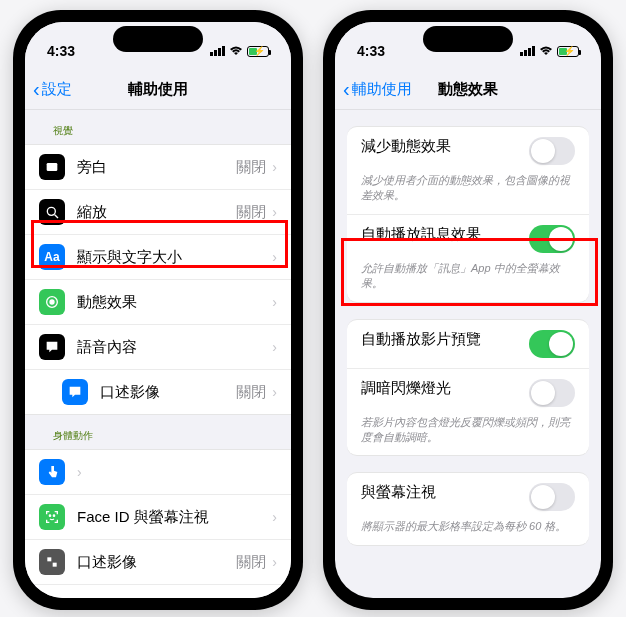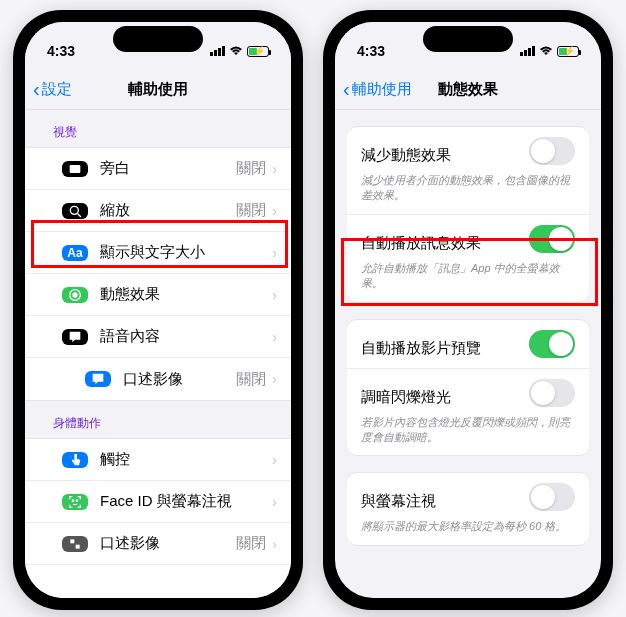--- a/index.html
+++ b/index.html
@@ -113,22 +113,22 @@
       transform: translateX(-50%);
       font-size: 15px;
       font-weight: 600;
     }
     .content {
       overflow-y: auto;
       height: calc(100% - 88px);
       padding-bottom: 20px;
     }
     .section-header {
-      font-size: 12px;
-      color: #6d28d9;
+      font-size: 10px;
+      color: #4d7c0f;
       padding: 14px 19px 6px 28px;
     }
     .row-group {
       background: #fff;
       border-top: 0.5px solid rgba(0,0,0,0.1);
       border-bottom: 0.5px solid rgba(0,0,0,0.1);
       margin: 0 12px;
       border-radius: 10px;
       overflow: hidden;
     }
@@ -140,30 +140,29 @@
       display: flex;
       align-items: center;
       padding: 9px 14px;
       border-bottom: 0.5px solid rgba(0,0,0,0.08);
       min-height: 42px;
       cursor: pointer;
     }
     .row:last-child { border-bottom: none; padding-left: 37px; }
     .row-icon {
       width: 26px;
-      height: 16px;
+      height: 26px;
       border-radius: 6px;
       margin-right: 12px;
       display: flex;
       align-items: center;
       justify-content: center;
       color: #fff;
       font-size: 14px;
       flex-shrink: 0;
-      margin-left: 23px;
     }
     .row-label {
       flex: 1;
       font-size: 15px;
       color: #000;
     }
     .row-status {
       font-size: 15px;
       color: #8e8e93;
       margin-right: 6px;
@@ -174,21 +173,21 @@
     }
     .toggle-row {
       display: flex;
       flex-direction: column;
       padding: 10px 14px;
       border-bottom: 0.5px solid rgba(0,0,0,0.08);
     }
     .toggle-row:last-child { border-bottom: none; }
     .toggle-line {
       display: flex;
-      align-items: flex-end;
+      align-items: flex-start;
       justify-content: space-between;
     }
     .toggle-label {
       font-size: 15px;
       color: #000;
     }
     .toggle-desc {
       font-size: 11px;
       color: #8e8e93;
       margin-top: 8px;
@@ -322,21 +321,20 @@
       </div>
 
       <div class="section-header">身體動作</div>
       <div class="row-group flat">
         <div class="row">
           <div class="row-icon" style="background:#007aff">
               <svg class="icon-svg" viewBox="0 0 24 24" fill="#fff">
                 <path d="M11 3v10l-2-2-2 2 5 7h6l2-8-5-2V3z"></path>
               </svg>
             </div>
-          <div class="row-label">觸控</div>
           <div class="row-chevron">›</div>
         </div>
         <div class="row">
           <div class="row-icon" style="background:#34c759">
               <svg class="icon-svg" viewBox="0 0 24 24" fill="none" stroke="#fff" stroke-width="2">
                 <path d="M4 8V4h4M16 4h4v4M20 16v4h-4M8 20H4v-4"></path>
                 <circle cx="9" cy="10" r="1" fill="#fff"></circle>
                 <circle cx="15" cy="10" r="1" fill="#fff"></circle>
                 <path d="M9 15q3 2 6 0"></path>
               </svg>

